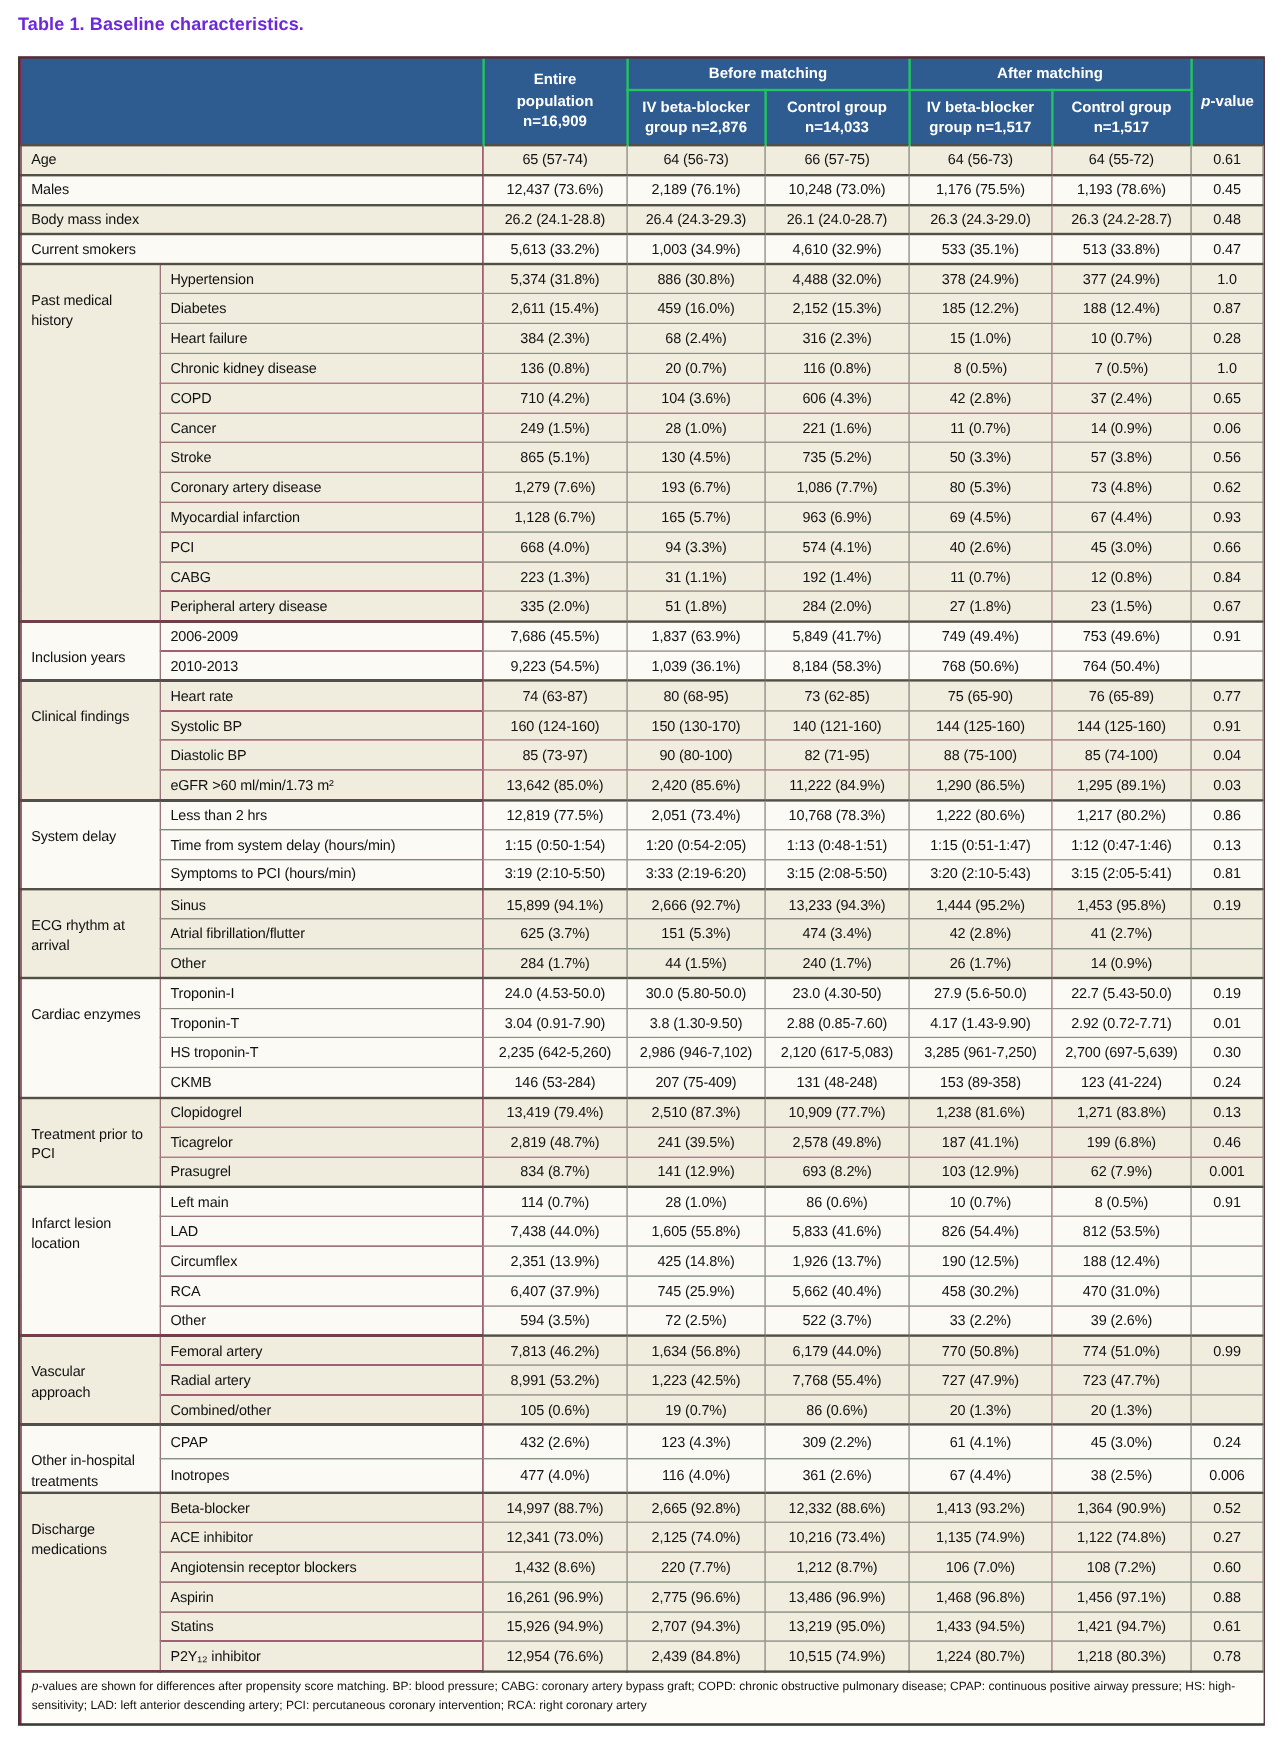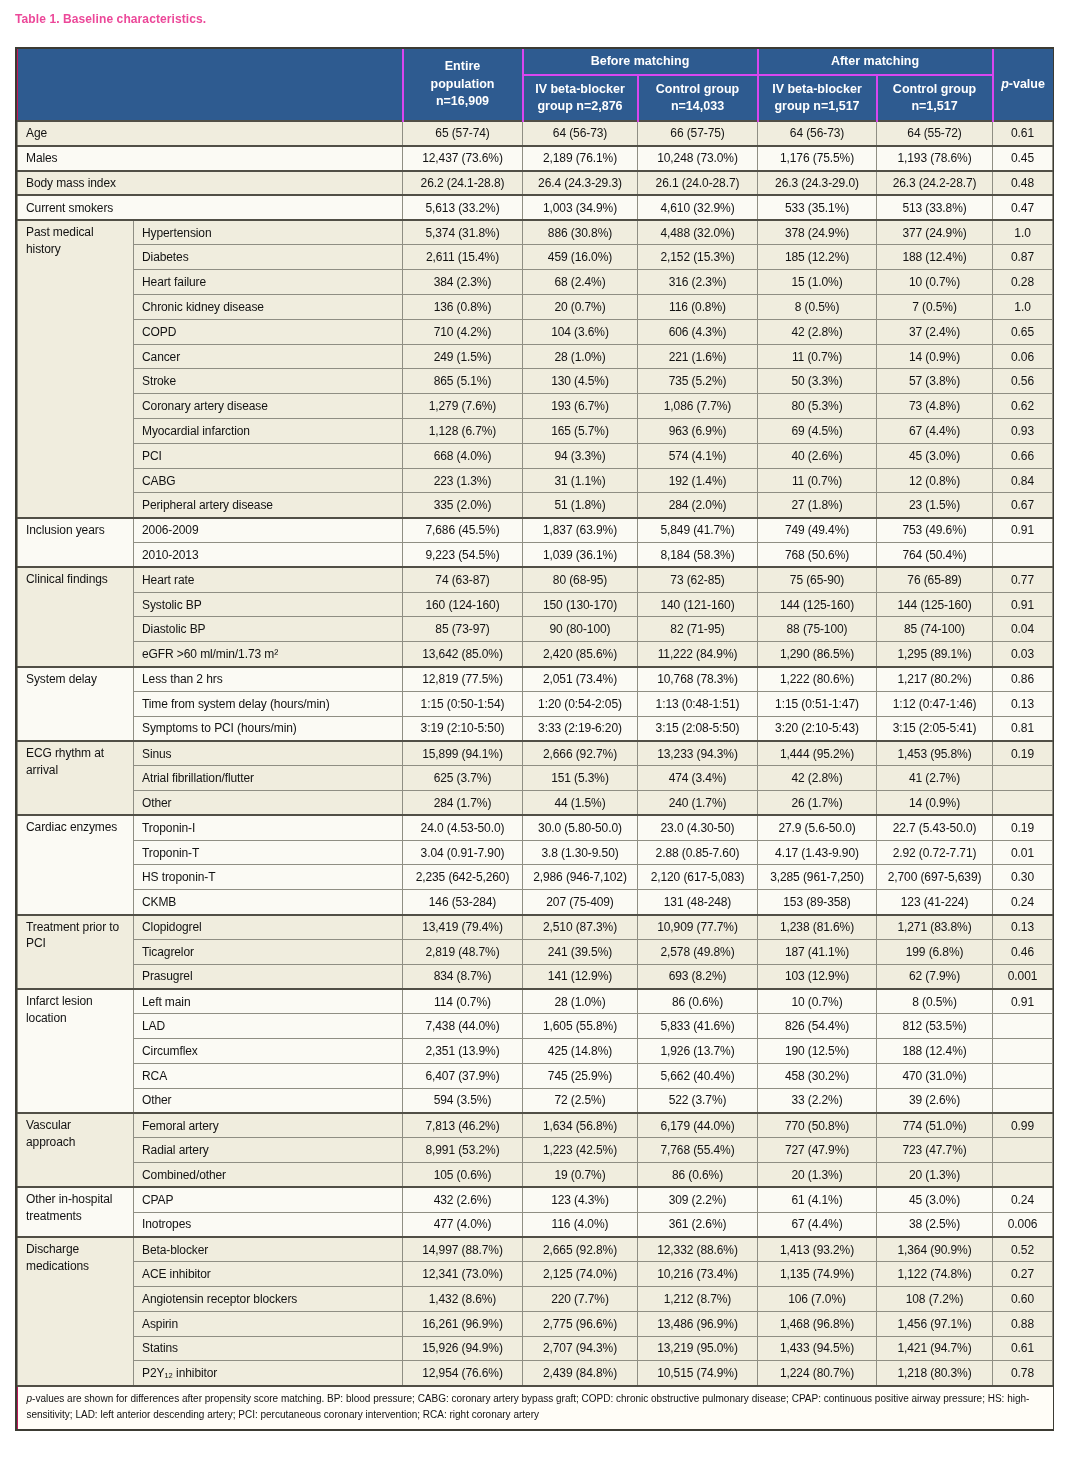--- a/index.html
+++ b/index.html
@@ -3,54 +3,54 @@
 <meta charset="utf-8">
 <style>
   html,body{margin:0;padding:0;}
   body{
     width:1069px;height:1457px;position:relative;background:#ffffff;
     font-family:"Liberation Sans",sans-serif;color:#111;
     -webkit-font-smoothing:antialiased;
   }
   .title{
     position:absolute;left:15px;top:12px;
-    font-size:12px;font-weight:700;color:#ec4899;letter-spacing:.1px;
+    font-size:15px;font-weight:700;color:#6d28d9;letter-spacing:.1px;
   }
   .frame{
     position:absolute;left:15px;top:47px;width:1035px;
     border:2.5px solid #3c3b33;background:#be185d;
   }
   table{border-collapse:collapse;table-layout:fixed;width:1035px;}
   
   thead th{
     background:#2e5b90;color:#fff;font-weight:700;font-size:12.5px;
     text-align:center;vertical-align:middle;line-height:1.4;
     white-space:pre-line;padding:1px 2px;
-    border:2px solid #d946ef;box-sizing:border-box;
+    border:2px solid #22c55e;box-sizing:border-box;
   }
   thead tr.h1 th{height:26px;}
   thead tr.h2 th{height:46px;}
   thead th.no-bt{border-top:0;}
   thead th.no-bl{border-left:0;}
   thead th.no-br{border-right:0;}
   thead th.no-bb{border-bottom:0;}
   .it{font-style:italic;}
   
   tbody th,tbody td{
     font-weight:400;font-size:12px;color:#121212;
     border:1px solid #8f8e83;box-sizing:border-box;
     height:24.8px;padding:0 3px;vertical-align:middle;
     letter-spacing:-0.1px;
   }
   tbody tr.beige>th,tbody tr.beige>td{background:#f0edde;}
   tbody tr.white>th,tbody tr.white>td{background:#fbfaf4;}
   tbody tr.sec-start>th,tbody tr.sec-start>td{border-top:2px solid #514f46;}
   tbody th{text-align:left;padding-left:8px;white-space:nowrap;overflow:hidden;}
   tbody th.cat-label{
-    vertical-align:top;padding-top:3px;white-space:pre-line;line-height:1.4;
+    vertical-align:top;padding-top:21px;white-space:pre-line;line-height:1.4;
   }
   tbody td.val{text-align:center;white-space:nowrap;}
   
   tfoot td{
     background:#fffdf7;border-top:2px solid #514f46;
     font-size:10px;line-height:1.65;padding:4px 9px 5px;
     text-align:left;color:#111;
   }
 </style>
 </head>

